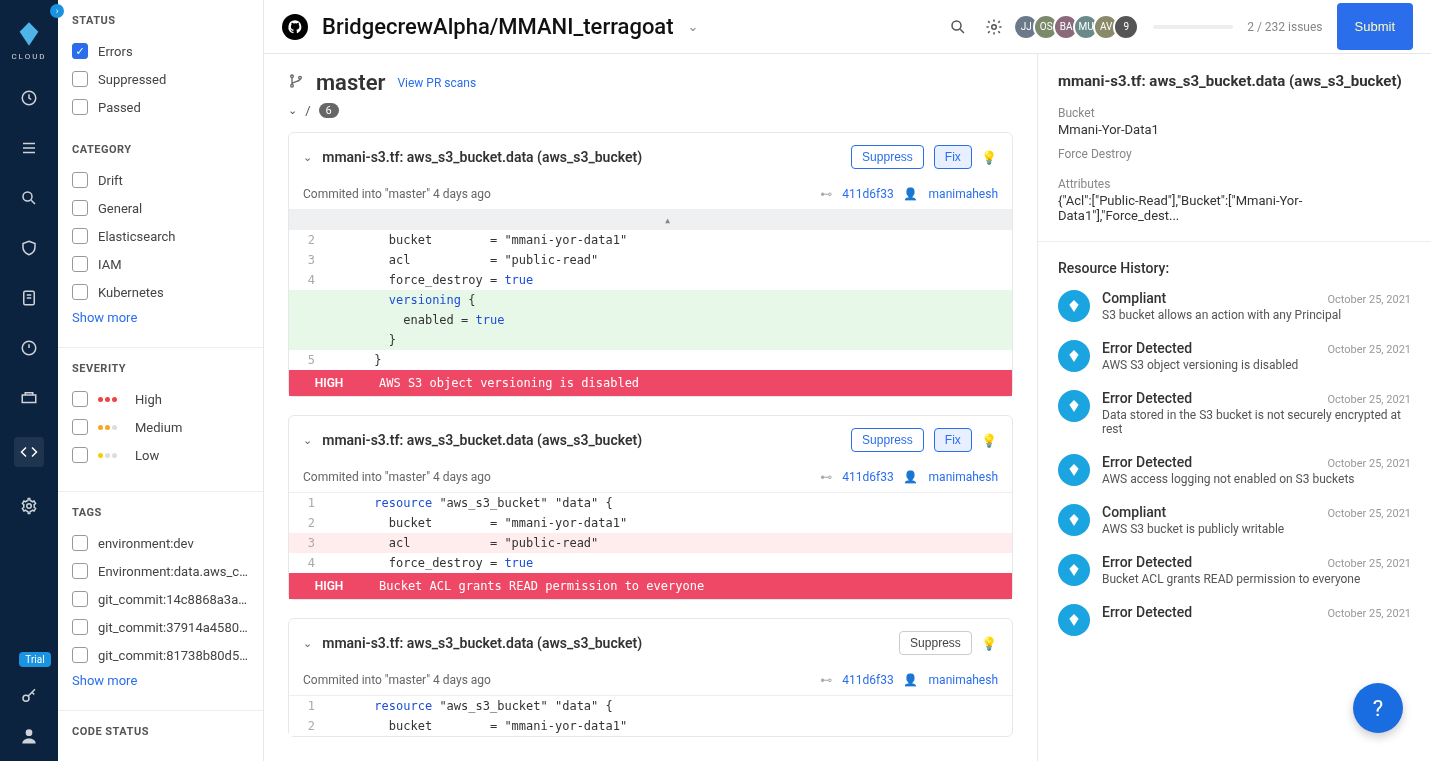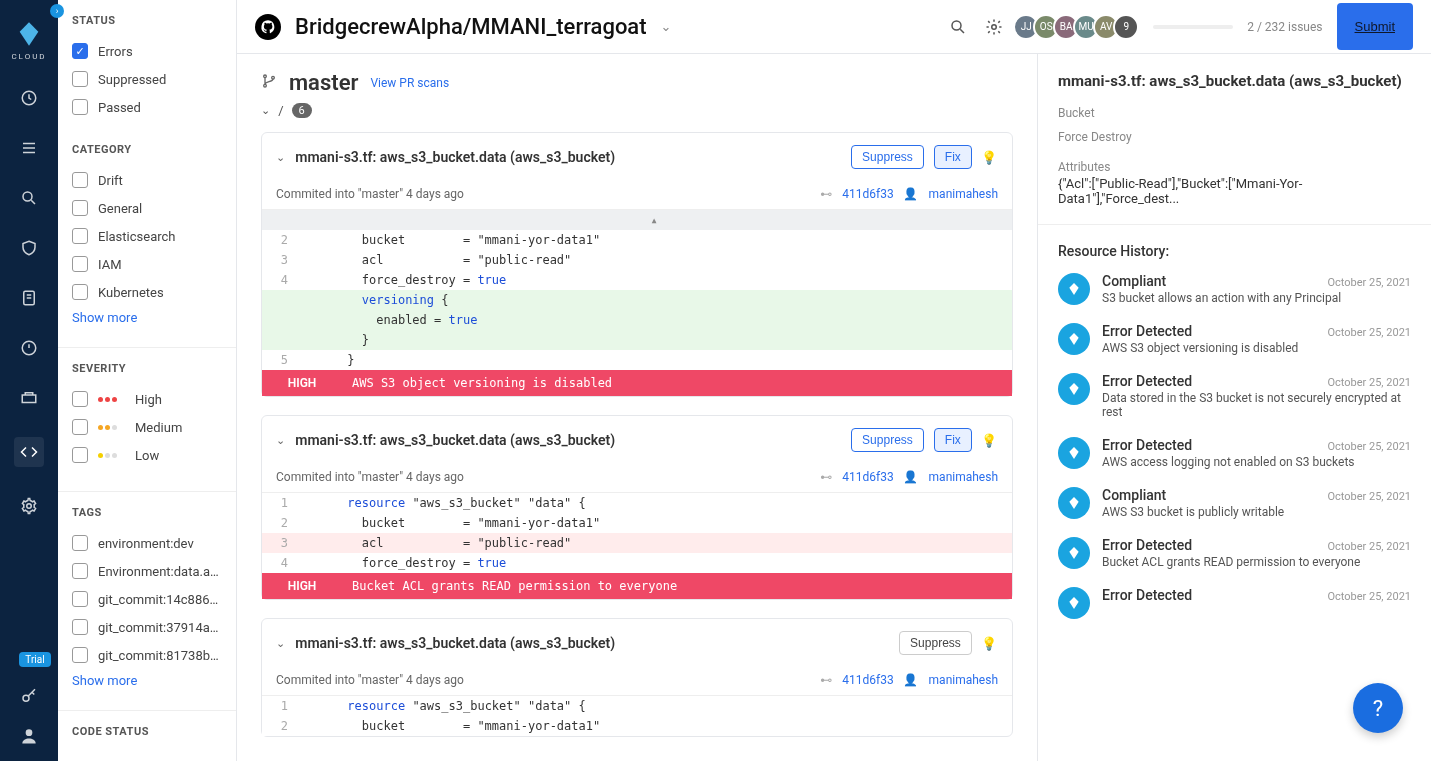--- a/index.html
+++ b/index.html
@@ -7,21 +7,21 @@
 .app { display: flex; height: 761px; width: 1431px; }
 .nav-rail { width: 58px; background: #0c2340; display: flex; flex-direction: column; align-items: center; padding-top: 6px; color: #fff; position: relative; }
 .nav-rail .toggle { position: absolute; top: 4px; right: -6px; width: 14px; height: 14px; background: #1a94e0; border-radius: 50%; display:flex;align-items:center;justify-content:center;font-size:9px;color:#fff; }
 .nav-rail .logo { width: 28px; height: 28px; margin-top: 14px; }
 .nav-rail .logo-text { font-size: 8px; letter-spacing: 2px; margin-top: 4px; opacity: .8; }
 .nav-rail .rail-items { margin-top: 26px; display: flex; flex-direction: column; gap: 28px; align-items: center; }
 .nav-rail .rail-item { width: 22px; height: 22px; display:flex;align-items:center;justify-content:center; opacity:.8; cursor:pointer; }
 .nav-rail .rail-item.active { background: rgba(255,255,255,.08); border-radius:4px; opacity:1; padding:4px; width:30px; height:30px;}
 .nav-rail .bottom { margin-top: auto; margin-bottom: 14px; display:flex;flex-direction:column;align-items:center;gap:18px;}
 .nav-rail .trial { background:#1a94e0; color:#fff; font-size:10px; padding:2px 6px; border-radius:4px; position:relative; left:6px;}
-.sidebar { width: 179px; border-right: 1px solid #e5e7eb; padding: 14px 14px 24px 14px; overflow-y: auto; font-size: 13px; }
+.sidebar { width: 206px; border-right: 1px solid #e5e7eb; padding: 14px 14px 24px 14px; overflow-y: auto; font-size: 13px; }
 .sidebar h4 { font-size: 11px; letter-spacing: .5px; color:#555; font-weight:700; margin-bottom: 10px; text-transform: uppercase; }
 .sidebar .group { margin-bottom: 22px; }
 .sidebar .check-row { display:flex; align-items:center; gap:10px; padding: 6px 0; cursor:pointer; color:#444; }
 .sidebar .check { width:16px; height:16px; border:1.5px solid #999; border-radius:3px; flex-shrink:0; display:flex;align-items:center;justify-content:center;}
 .sidebar .check.checked { background:#2a6eeb; border-color:#2a6eeb; }
 .sidebar .check.checked::after{content:"✓";color:#fff;font-size:11px;}
 .sidebar .show-more { color:#2a6eeb; font-size:13px; cursor:pointer; margin-top:4px;}
 .sidebar hr { border:none; border-top:1px solid #eee; margin: 14px -14px; }
 .sev-dots { display:inline-flex; gap:2px; align-items:center;}
 .sev-dots span{width:5px;height:5px;border-radius:50%;}
@@ -34,21 +34,21 @@
 .topbar { height:54px; border-bottom:1px solid #e5e7eb; display:flex; align-items:center; padding:0 18px; gap:14px;}
 .gh-icon { width:26px; height:26px; background:#000; border-radius:50%; display:flex;align-items:center;justify-content:center;color:#fff;font-size:14px;}
 .repo-title { font-size:22px; font-weight:500; color:#111;}
 .topbar .caret{color:#888;}
 .topbar .spacer{flex:1;}
 .topbar .icon-btn{width:22px;height:22px;cursor:pointer;color:#555;display:flex;align-items:center;justify-content:center;}
 .avatars{display:flex;}
 .avatars .av{width:26px;height:26px;border-radius:50%;background:#888;color:#fff;font-size:10px;display:flex;align-items:center;justify-content:center;margin-left:-6px;border:2px solid #fff;}
 .progress-bar{width:80px;height:4px;background:#eee;border-radius:2px;}
 .issues-count{font-size:12px;color:#888;}
-.submit-btn{background:#2a6eeb;color:#0f172a;border:none;padding:16px 18px;border-radius:4px;font-size:13px;cursor:pointer;text-decoration:underline;}
+.submit-btn{background:#2a6eeb;color:#fef9c3;border:none;padding:16px 18px;border-radius:4px;font-size:13px;cursor:pointer;}
 .content-row{flex:1;display:flex;min-height:0;}
 .center{flex:1;overflow-y:auto;padding:16px 24px;}
 .branch-row{display:flex;align-items:center;gap:12px;margin-bottom:8px;}
 .branch-row .branch-name{font-size:22px;font-weight:600;}
 .branch-row .view-pr{color:#2a6eeb;font-size:12px;cursor:pointer;}
 .branch-icon{color:#666;}
 .crumb-row{display:flex;align-items:center;gap:8px;font-size:13px;color:#555;margin-bottom:14px;}
 .crumb-row .chev{font-size:11px;}
 .crumb-badge{background:#666;color:#fff;border-radius:10px;padding:1px 7px;font-size:11px;}
 .issue-card{border:1px solid #e5e7eb;border-radius:6px;margin-bottom:18px;background:#fff;}
@@ -463,20 +463,21 @@
                   <div class="code">        bucket        = "mmani-yor-data1"</div>
                 </div>
               </div>
             </div>
           </div>
       </div>
 
       <div class="right">
         <h3>mmani-s3.tf: aws_s3_bucket.data (aws_s3_bucket)</h3>
         <div class="meta-label">Bucket</div>
+        <div class="meta-val">Mmani-Yor-Data1</div>
         <div class="meta-label">Force Destroy</div>
         <div class="meta-label" style="margin-top:16px">Attributes</div>
         <div class="meta-val">{"Acl":["Public-Read"],"Bucket":["Mmani-Yor-Data1"],"Force_dest...</div>
         <hr>
         <div class="hist-title">Resource History:</div>
         <div id="history">
             <div class="hist-item">
               <div class="hist-icon">
                 <svg width="16" height="16" viewBox="0 0 24 24" fill="#fff">
                   <path d="M12 3 L19 10 L12 21 L5 10 Z"></path>

